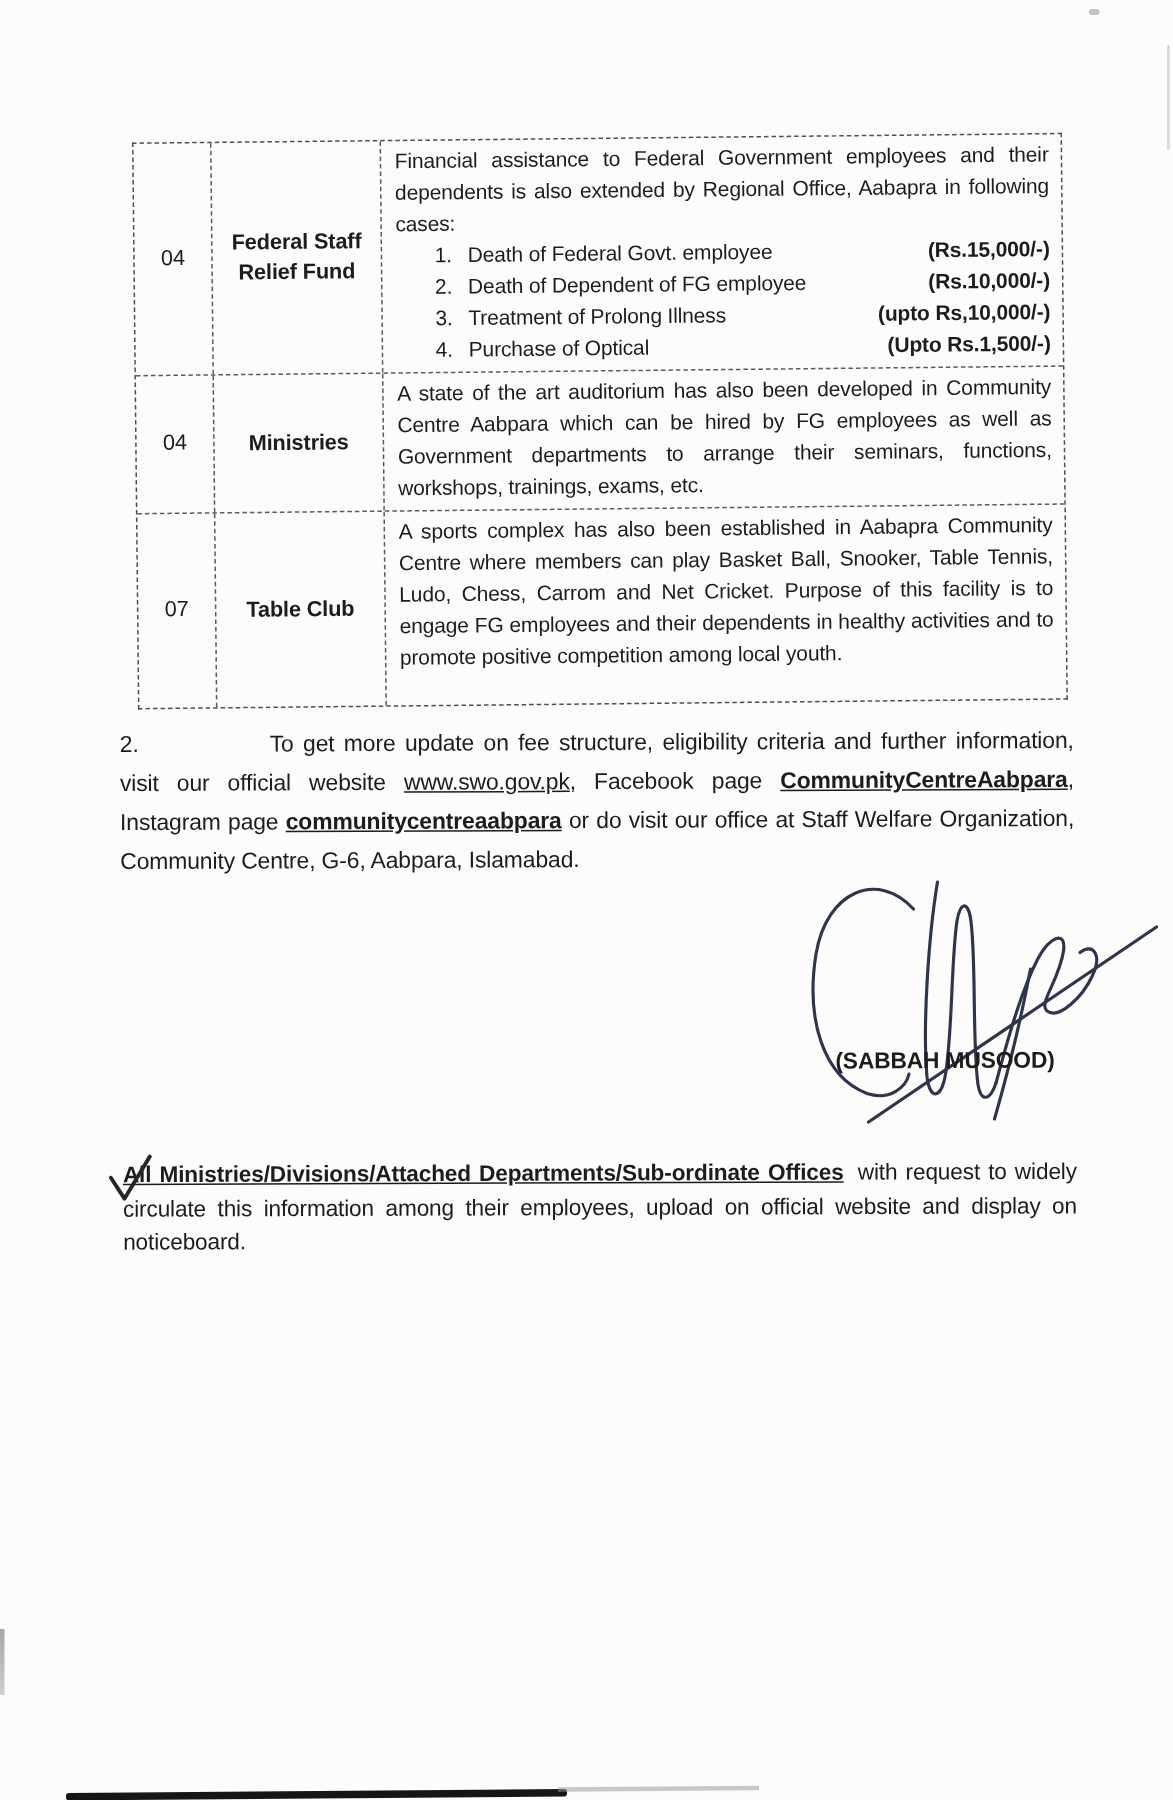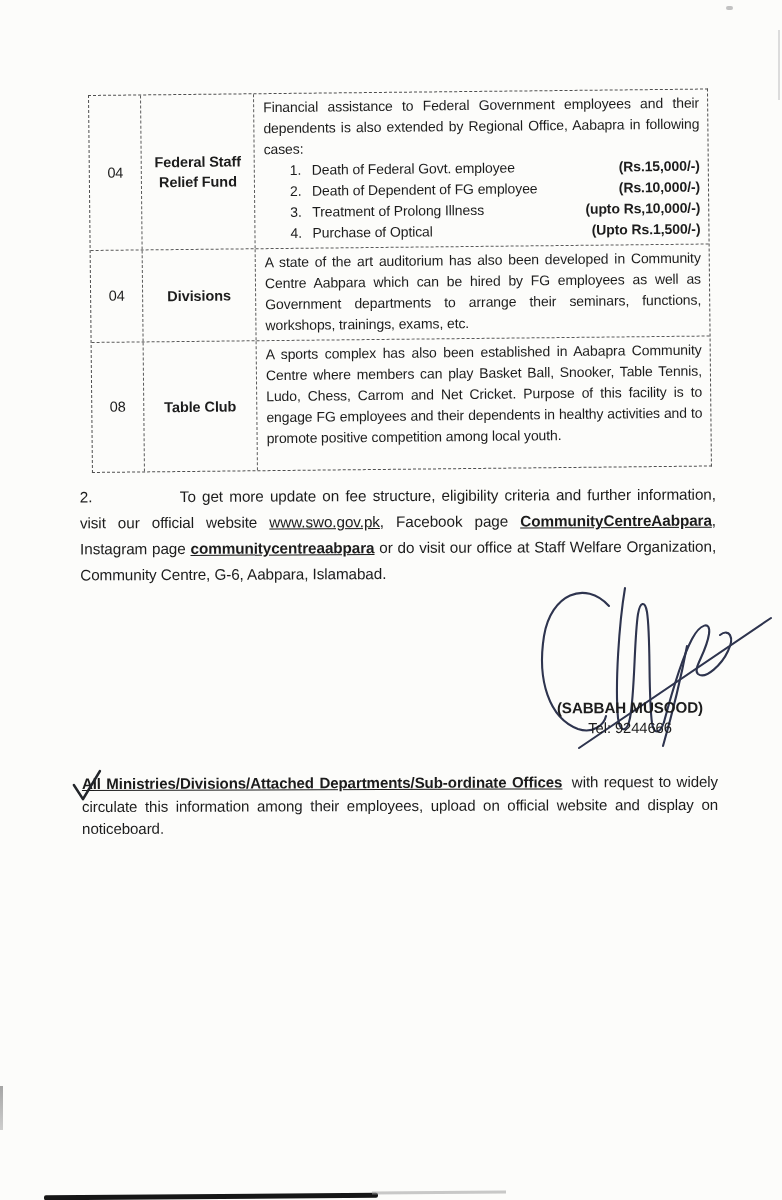--- a/index.html
+++ b/index.html
@@ -125,30 +125,30 @@
           <span class="fi-amt">(Upto Rs.1,500/-)</span>
         </div>
       </div>
     </div>
 
     <div class="t-row row-06">
       <div class="c-no">
         <span>04</span>
       </div>
       <div class="c-name">
-        <span>Divisions</span>
+        <span>Ministries</span>
       </div>
       <div class="c-desc">
         <span>A state of the art auditorium has also been developed in Community Centre Aabpara which can be hired by FG employees as well as Government departments to arrange their seminars, functions, workshops, trainings, exams, etc.</span>
       </div>
     </div>
 
     <div class="t-row row-07">
       <div class="c-no">
-        <span>08</span>
+        <span>07</span>
       </div>
       <div class="c-name">
         <span>Table Club</span>
       </div>
       <div class="c-desc">
         <span>A sports complex has also been established in Aabapra Community Centre where members can play Basket Ball, Snooker, Table Tennis, Ludo, Chess, Carrom and Net Cricket. Purpose of this facility is to engage FG employees and their dependents in healthy activities and to promote positive competition among local youth.</span>
       </div>
     </div>
   </div>
 
@@ -160,21 +160,20 @@
     <g fill="none" stroke="#1d2440" stroke-width="2.1" stroke-linecap="round" opacity="0.92">
       <path d="M 88 30 C 64 4, 30 18, 23 60 C 16 104, 28 142, 57 153 C 72 158, 83 149, 85 140"></path>
       <path d="M 104 12 C 98 48, 94 108, 97 142 C 99 157, 106 157, 109 142 C 114 116, 113 64, 117 38 C 119 26, 124 24, 126 36 C 130 62, 127 118, 131 147 C 133 159, 139 158, 143 146"></path>
       <path d="M 143 146 C 151 116, 160 84, 171 63 C 179 48, 190 44, 188 58 C 185 78, 171 93, 177 98 C 185 104, 201 88, 207 75 C 214 61, 208 52, 199 59"></path>
       <path d="M 166 70 C 160 102, 150 142, 142 170"></path>
       <path d="M 58 172 L 250 42"></path>
     </g>
   </svg>
   <div class="sig-text">
     <div class="sig-name">(SABBAH MUSOOD)</div>
-    <div>Tel: 9244666</div>
   </div>
 
   <div class="footer-note">
     <svg class="check-svg" width="34" height="36" viewBox="0 0 34 36">
       <path d="M 4 17 L 13 31 L 30 3" fill="none" stroke="#23262b" stroke-width="2.6" stroke-linecap="round" stroke-linejoin="round"></path>
     </svg>
     <span class="u b" style="padding-right:4px;">All Ministries/Divisions/Attached Departments/Sub-ordinate Offices</span><span> with request to widely circulate this information among their employees, upload on official website and display on noticeboard.</span>
   </div>
 
   <div class="artifact bar-dark"></div>

